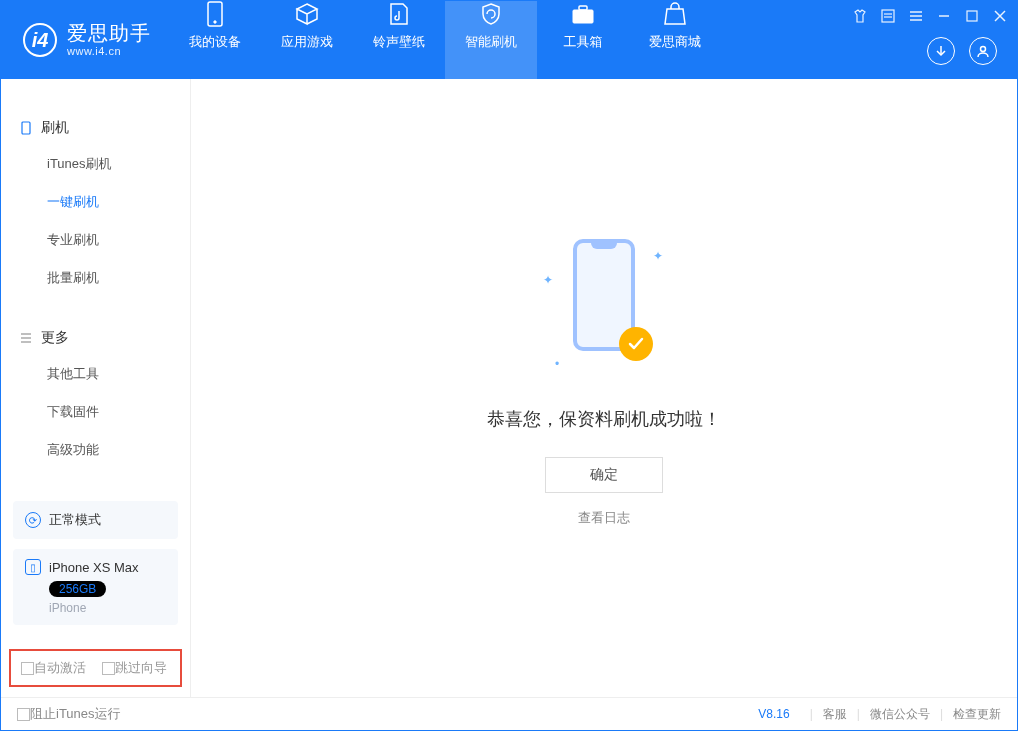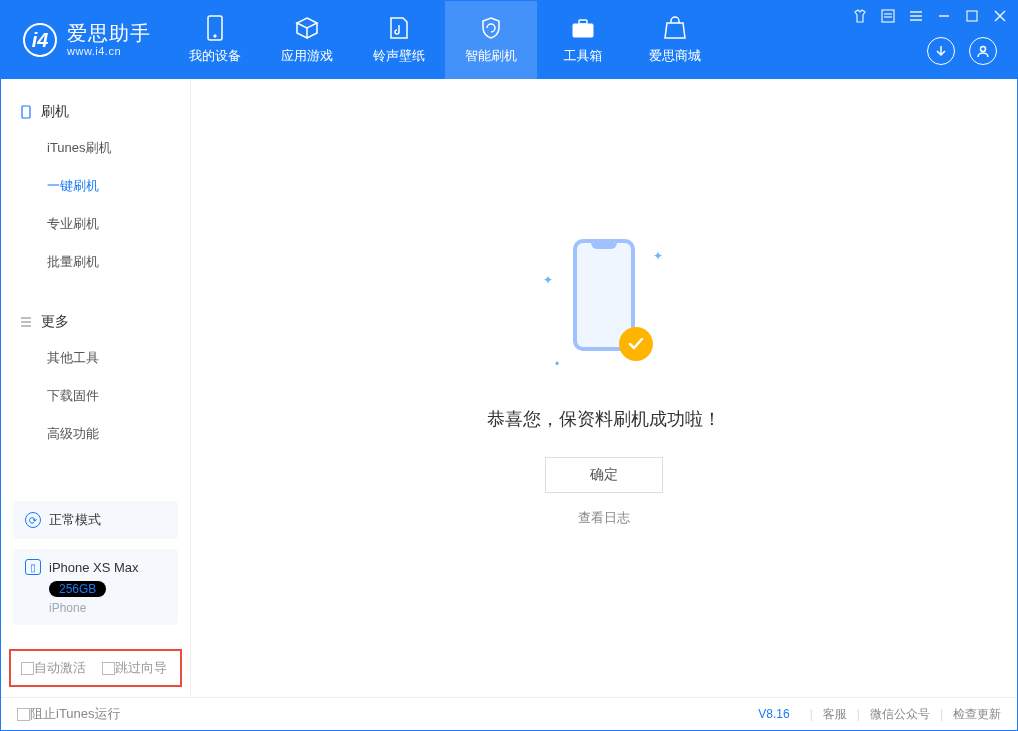--- a/index.html
+++ b/index.html
@@ -4,32 +4,32 @@
 <style>
 * { margin: 0; padding: 0; box-sizing: border-box; font-family: "Microsoft YaHei", "PingFang SC", sans-serif; }
 body { background: #fff; width: 1018px; height: 731px; overflow: hidden; border: 1px solid #1a7af8; display: flex; flex-direction: column; }
 .titlebar { height: 78px; background: linear-gradient(to bottom, #1a7af8, #1a7af8); display: flex; align-items: stretch; color: #fff; position: relative; }
 .logo-area { display: flex; align-items: center; padding: 0 18px 0 22px; }
 .logo-icon { width: 34px; height: 34px; border: 2.5px solid #fff; border-radius: 50%; display: flex; align-items: center; justify-content: center; font-weight: bold; font-size: 20px; font-style: italic; margin-right: 10px; }
 .logo-text { line-height: 1.2; }
 .logo-text .cn { font-size: 20px; font-weight: 500; letter-spacing: 1px; }
 .logo-text .en { font-size: 11px; opacity: .9; letter-spacing: .5px; }
 .tabs { display: flex; align-items: stretch; }
-.tab { width: 92px; display: flex; flex-direction: column; align-items: center; justify-content: center; gap: 6px; cursor: pointer; font-size: 13px; }
+.tab { width: 92px; display: flex; flex-direction: column; align-items: center; justify-content: flex-start; gap: 6px; cursor: pointer; font-size: 13px; }
 .tab.active { background: rgba(255,255,255,.18); }
 .tab .ticon { width: 26px; height: 26px; display: flex; align-items: center; justify-content: center; }
 .tab svg { fill: #fff; stroke: #fff; }
 .win-controls { position: absolute; top: 6px; right: 8px; display: flex; gap: 10px; align-items: center; }
 .win-controls .wc { width: 18px; height: 18px; display: flex; align-items: center; justify-content: center; cursor: pointer; opacity: .9; }
 .right-circles { position: absolute; bottom: 14px; right: 20px; display: flex; gap: 14px; }
 .rc { width: 28px; height: 28px; border: 1.5px solid #fff; border-radius: 50%; display: flex; align-items: center; justify-content: center; cursor: pointer; }
 
 .body { flex: 1; display: flex; min-height: 0; }
 .sidebar { width: 190px; border-right: 1px solid #eee; display: flex; flex-direction: column; }
-.side-scroll { flex: 1; overflow-y: auto; padding-top: 16px; }
+.side-scroll { flex: 1; overflow-y: auto; padding-top: 32px; }
 .side-sec-h { display: flex; align-items: center; gap: 8px; padding: 8px 18px; font-size: 14px; color: #333; }
 .side-sec-h .sicon { width: 14px; height: 14px; display: flex; align-items: center; justify-content: center; }
 .side-item { padding: 10px 18px 10px 46px; font-size: 13px; color: #555; cursor: pointer; }
 .side-item.active { color: #1a7af8; }
 .side-cards { padding: 10px 12px; }
 .side-card { background: #f5f8fc; border-radius: 4px; padding: 10px 12px; margin-bottom: 10px; }
 .side-card .row1 { display: flex; align-items: center; gap: 8px; font-size: 13px; color: #333; }
 .side-card .cicon { width: 16px; height: 16px; border: 1.5px solid #1a7af8; border-radius: 50%; display: inline-flex; align-items: center; justify-content: center; color: #1a7af8; font-size: 10px; }
 .dev-card .name { font-weight: 500; }
 .dev-card .cap { display: inline-block; margin-top: 6px; margin-left: 24px; background: #000000; color: #1a7af8; border-radius: 10px; padding: 1px 10px; font-size: 12px; }

